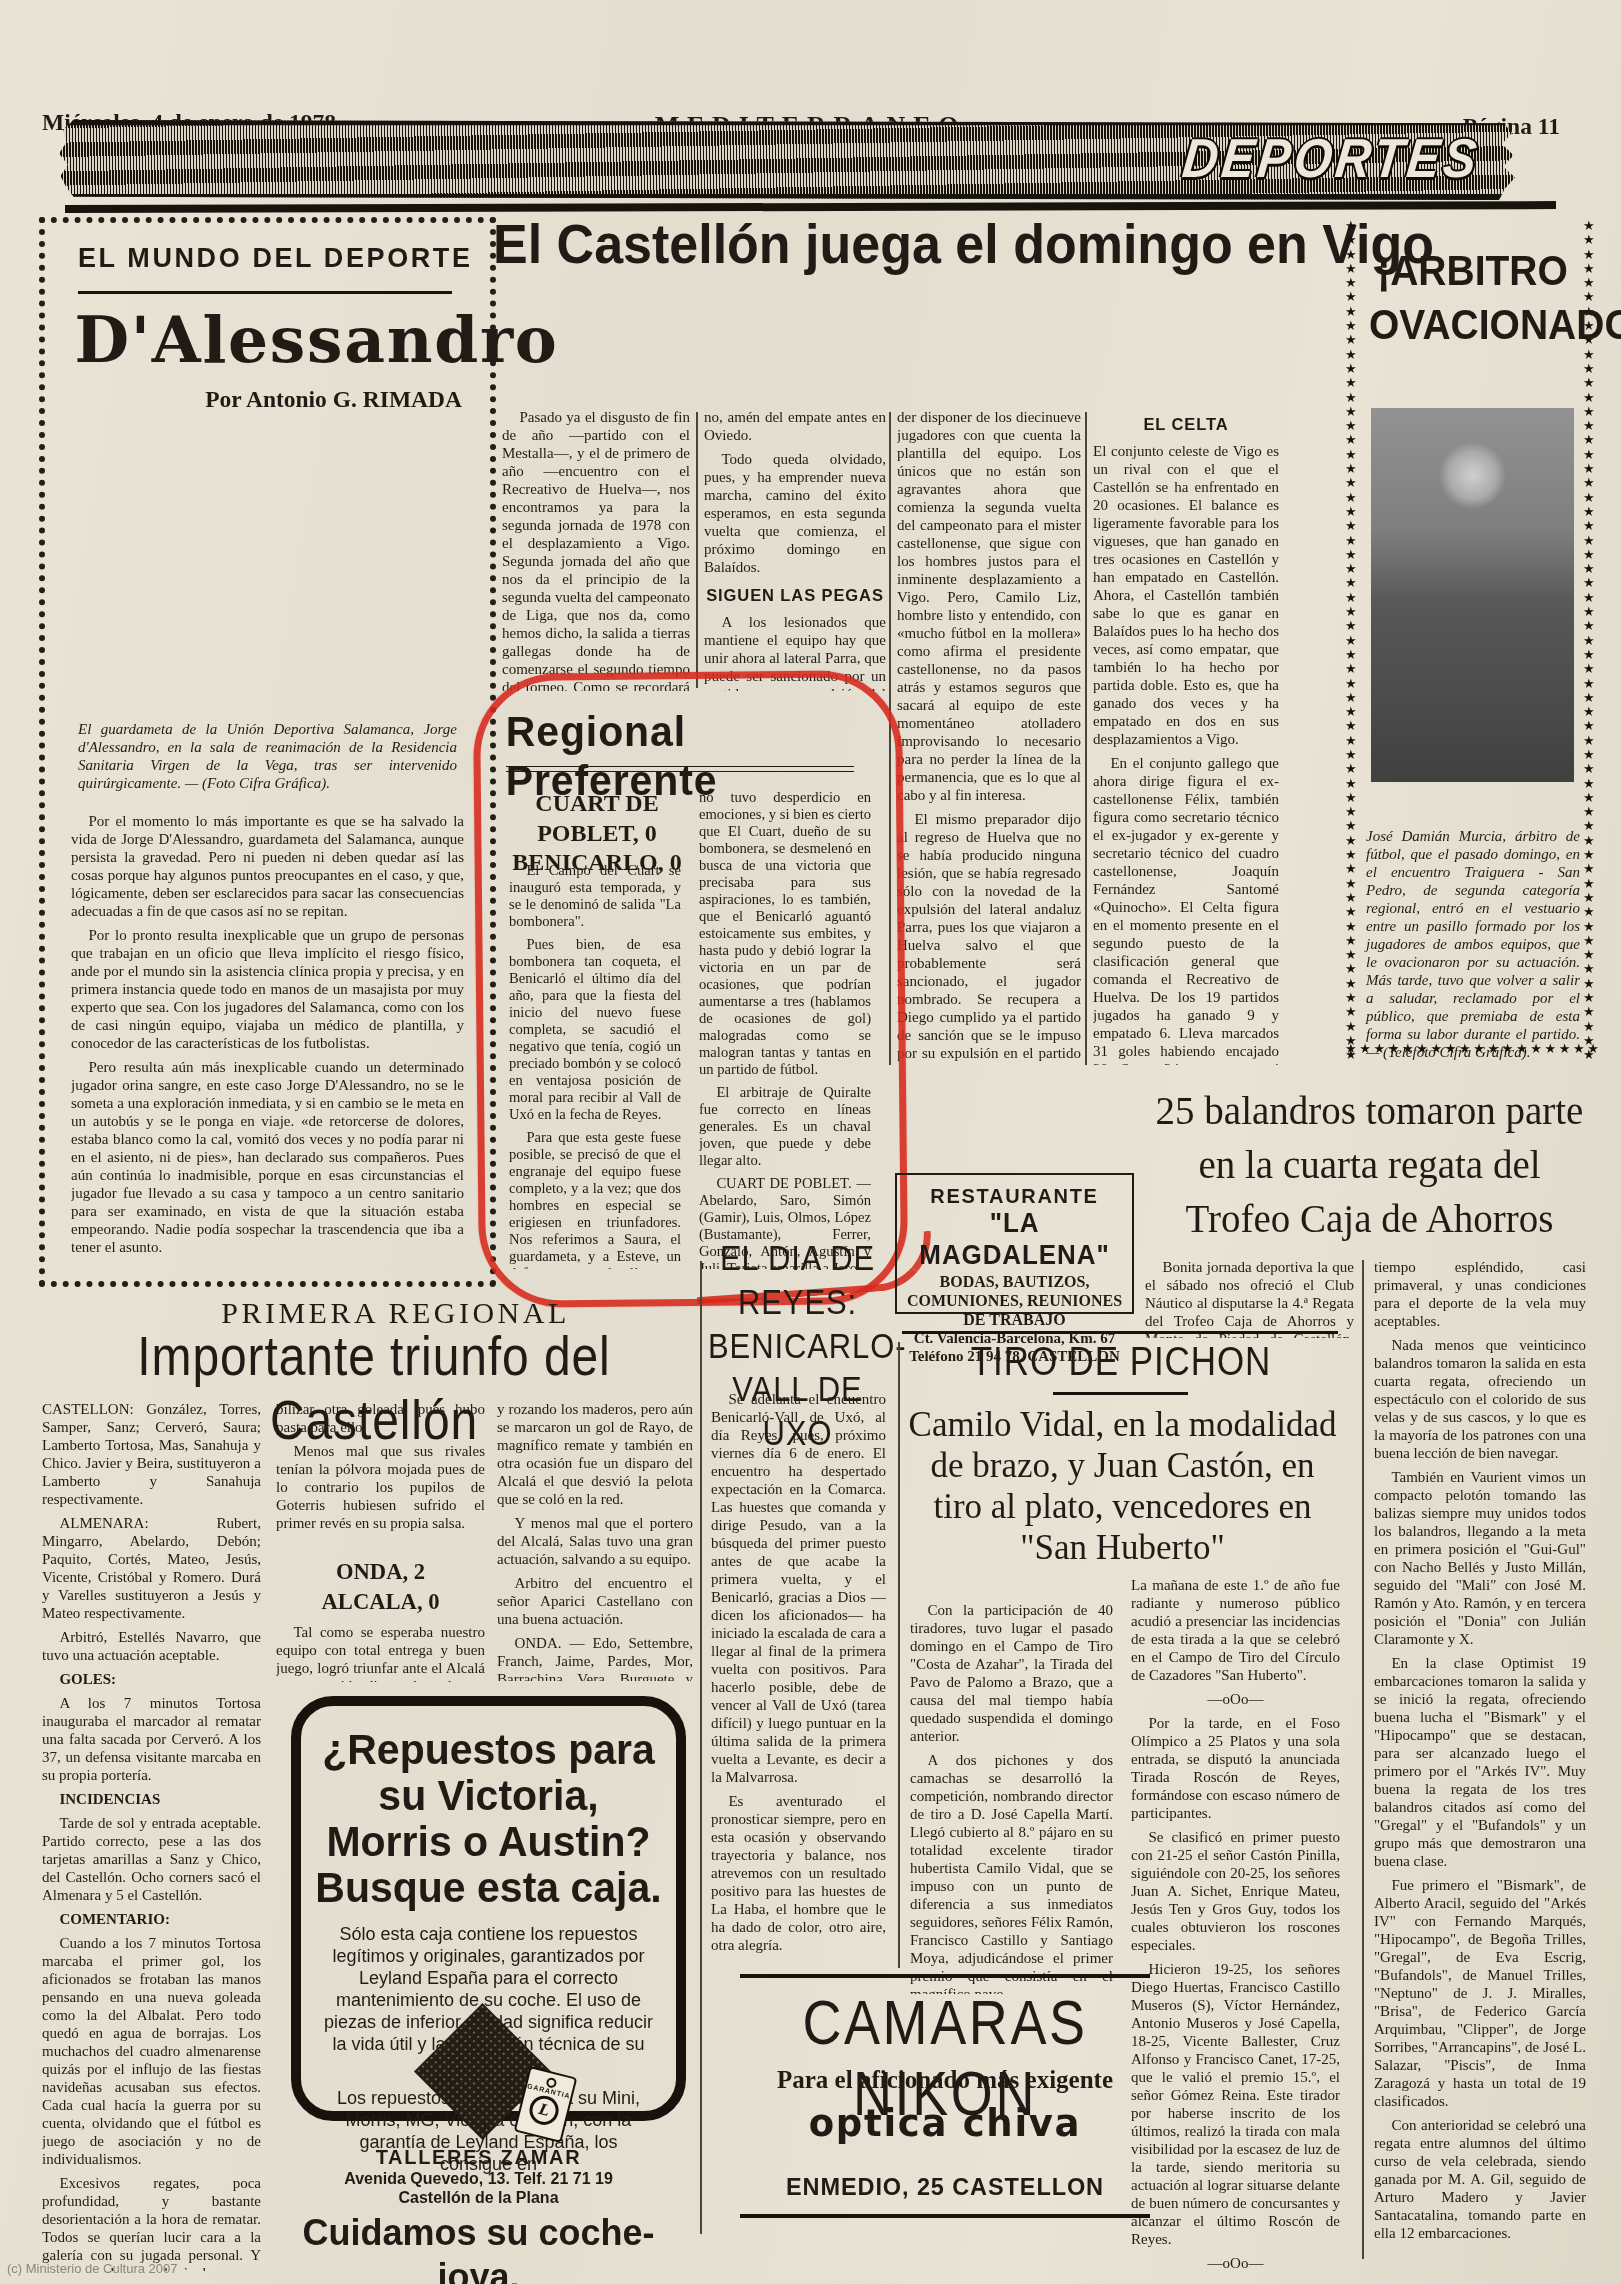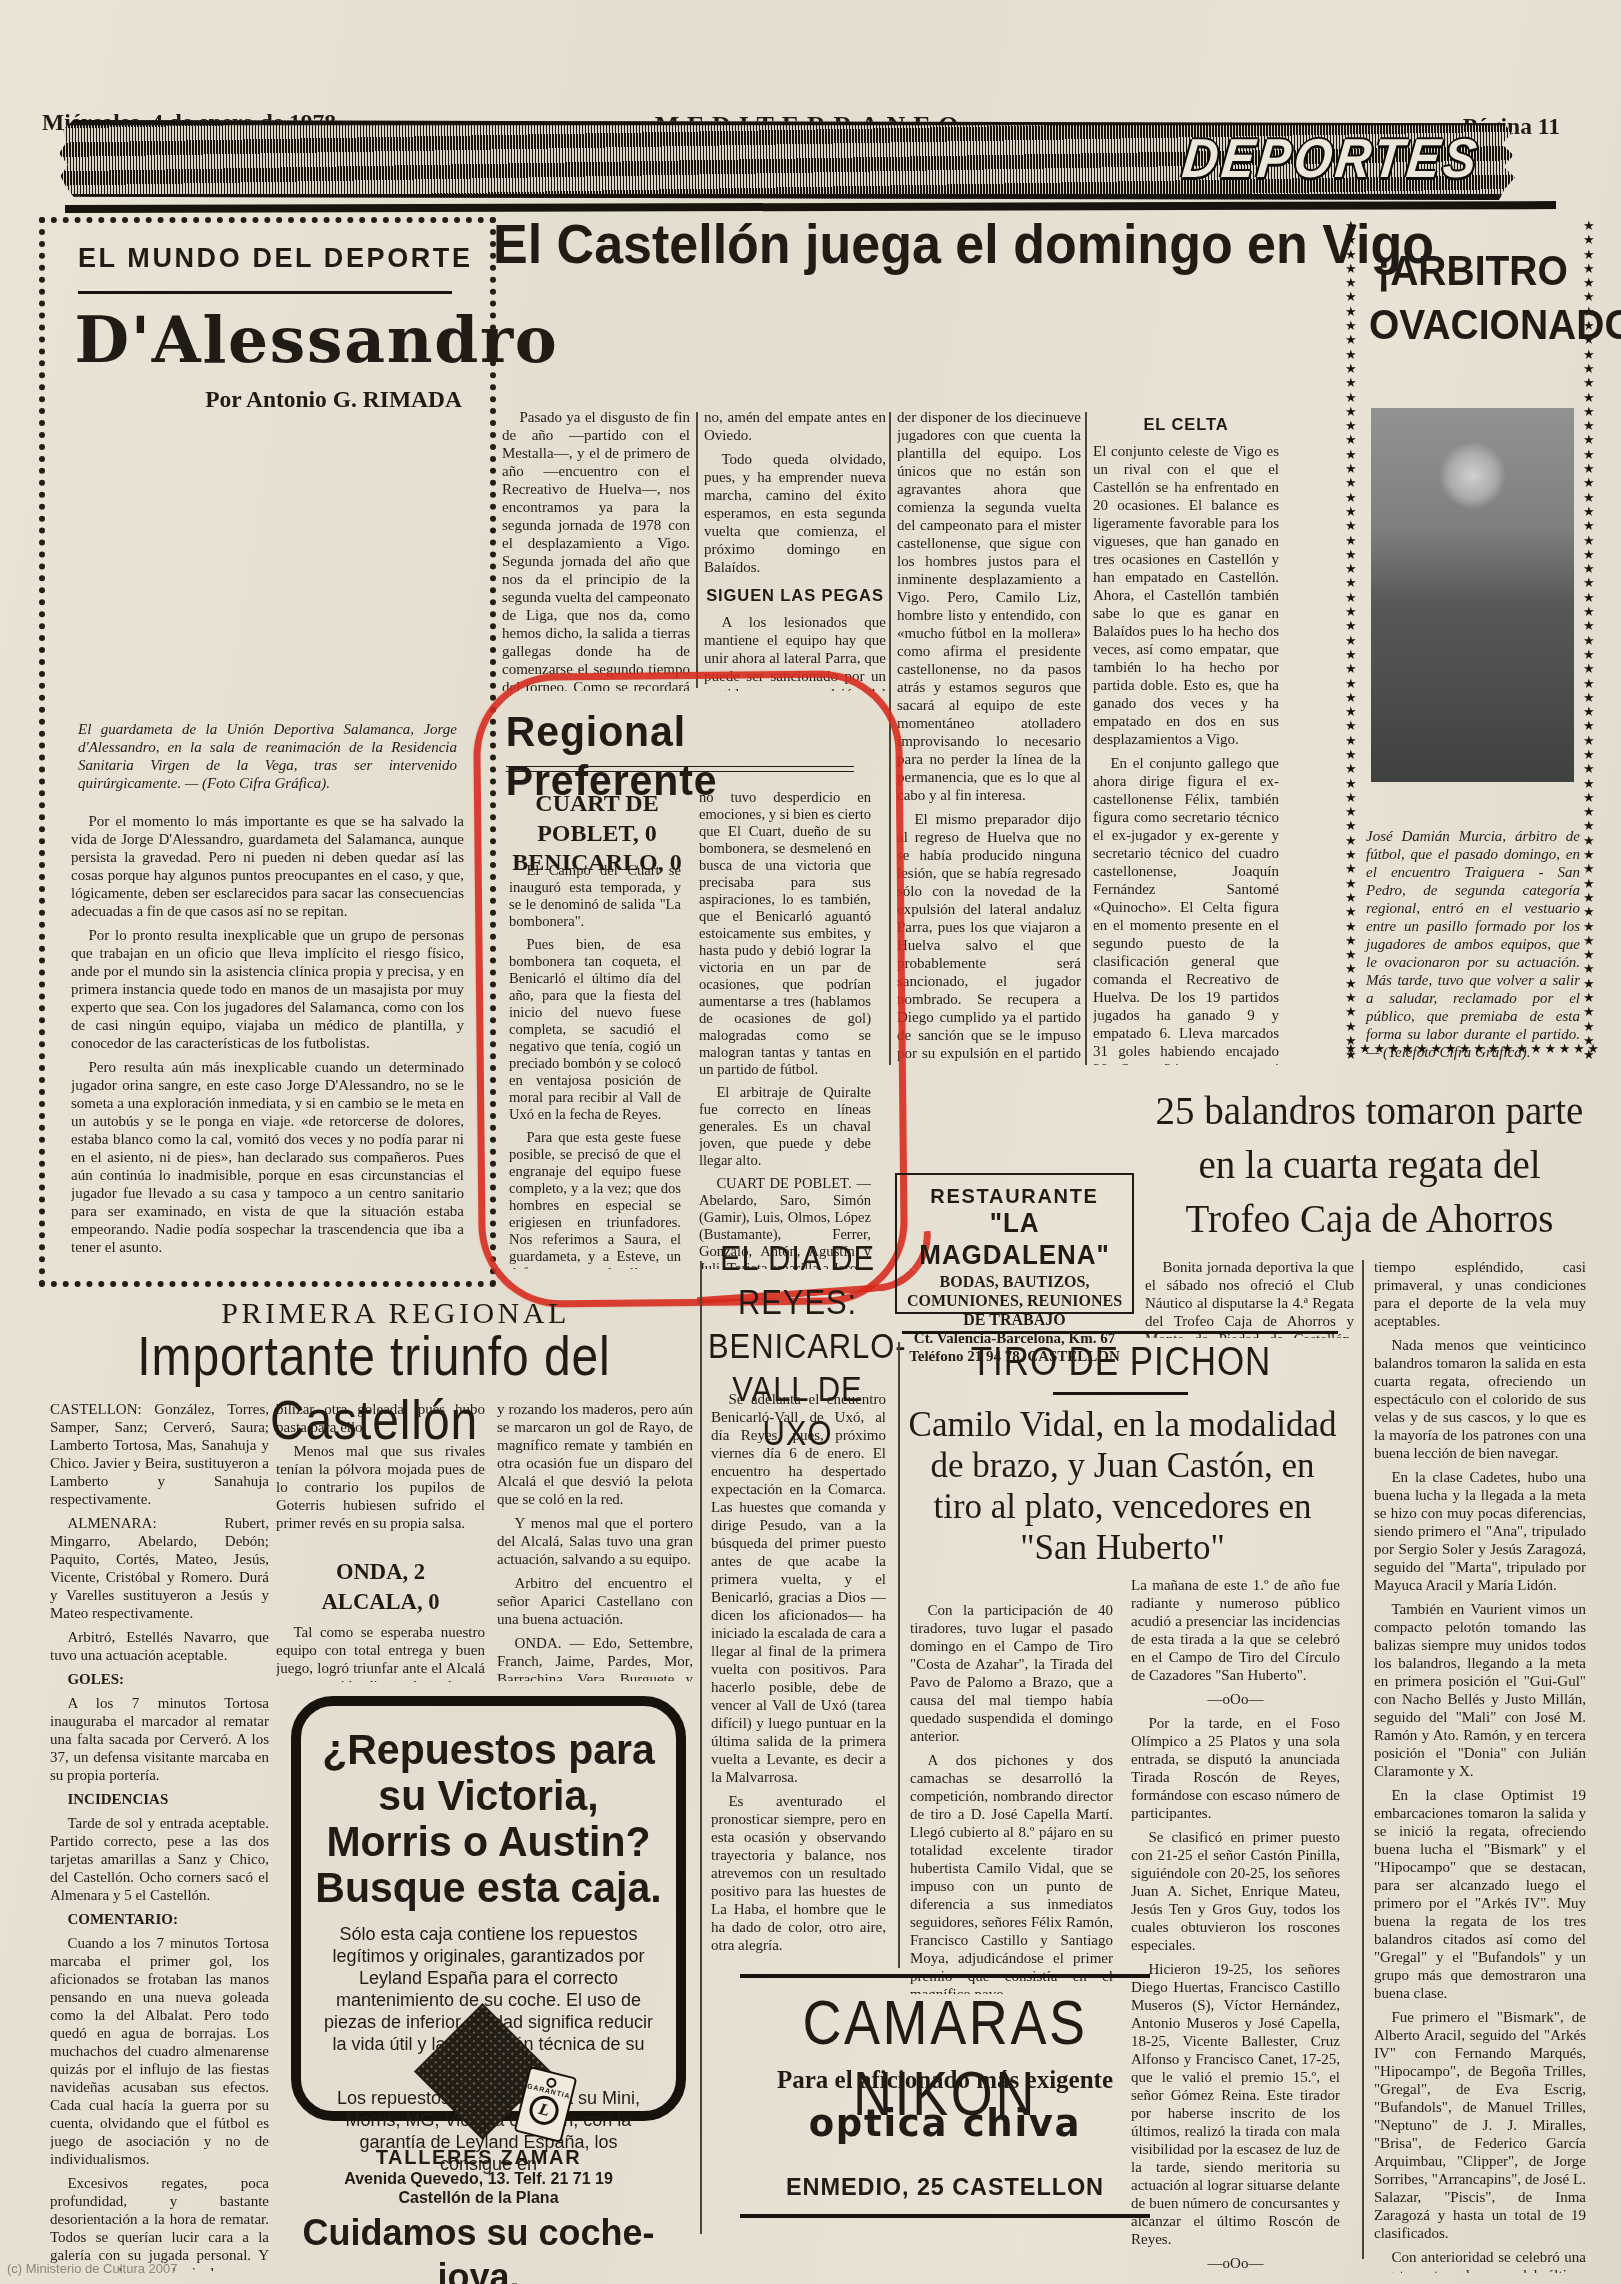--- a/index.html
+++ b/index.html
@@ -173,21 +173,20 @@
   <div class="abs serif-head" style="left:1142px;top:1084px;width:455px;font-size:39px;line-height:54px;">25 balandros tomaron parte en la cuarta regata del Trofeo Caja de Ahorros</div>
   <div class="abs col" style="left:1145px;top:1258px;width:209px;height:80px;">
 
   <p class="bp">Bonita jornada deportiva la que el sábado nos ofreció el Club Náutico al disputarse la 4.ª Regata del Trofeo Caja de Ahorros y Monte de Piedad de Castellón, prueba que tuvo lugar en el interior del puerto con un</p>
     </div>
   <div class="abs vrule" style="left:1362px;top:1260px;height:999px;"></div>
   <div class="abs col" style="left:1374px;top:1258px;width:212px;height:1015px;">
 
   <p class="bp noind">tiempo espléndido, casi primaveral, y unas condiciones para el deporte de la vela muy aceptables.</p>
       <p class="bp">Nada menos que veinticinco balandros tomaron la salida en esta cuarta regata, ofreciendo un espectáculo con el colorido de sus velas y de sus cascos, y lo que es la mayoría de los patrones con una buena lección de bien navegar.</p>
-      <p class="bp">En la clase Cadetes, hubo una buena lucha y la llegada a la meta se hizo con muy pocas diferencias, siendo primero el "Ana", tripulado por Sergio Soler y Jesús Zaragozá, seguido del "Marta", tripulado por Mayuca Aracil y María Lidón.</p>
       <p class="bp">También en Vaurient vimos un compacto pelotón tomando las balizas siempre muy unidos todos los balandros, llegando a la meta en primera posición el "Gui-Gul" con Nacho Bellés y Justo Millán, seguido del "Mali" con José M. Ramón y Ato. Ramón, y en tercera posición el "Donia" con Julián Claramonte y X.</p>
       <p class="bp">En la clase Optimist 19 embarcaciones tomaron la salida y se inició la regata, ofreciendo buena lucha el "Bismark" y el "Hipocampo" que se destacan, para ser alcanzado luego el primero por el "Arkés IV". Muy buena la regata de los tres balandros citados así como del "Gregal" y el "Bufandols" y un grupo más que demostraron una buena clase.</p>
       <p class="bp">Fue primero el "Bismark", de Alberto Aracil, seguido del "Arkés IV" con Fernando Marqués, "Hipocampo", de Begoña Trilles, "Gregal", de Eva Escrig, "Bufandols", de Manuel Trilles, "Neptuno" de J. J. Miralles, "Brisa", de Federico García Arquimbau, "Clipper", de Jorge Sorribes, "Arrancapins", de José L. Salazar, "Piscis", de Inma Zaragozá y hasta un total de 19 clasificados.</p>
       <p class="bp">Con anterioridad se celebró una regata entre alumnos del último curso de vela celebrada, siendo ganada por M. A. Gil, seguido de Arturo Madero y Javier Santacatalina, tomando parte en ella 12 embarcaciones.</p>
     </div>
 
   <div class="abs mag-box" style="left:895px;top:1173px;width:235px;height:137px;">
     <div class="mag-rest" style="margin-top:10px;">RESTAURANTE</div>
     <div class="mag-name">"LA MAGDALENA"</div>
     <div class="mag-serv" style="padding:1.7px 8.7px 0;">BODAS, BAUTIZOS, COMUNIONES, REUNIONES DE TRABAJO</div>
@@ -220,21 +219,21 @@
   <p class="bp noind">La mañana de este 1.º de año fue radiante y numeroso público acudió a presenciar las incidencias de esta tirada a la que se celebró en el Campo de Tiro del Círculo de Cazadores "San Huberto".</p>
       <p class="bp sep">—oOo—</p>
       <p class="bp">Por la tarde, en el Foso Olímpico a 25 Platos y una sola entrada, se disputó la anunciada Tirada Roscón de Reyes, formándose con escaso número de participantes.</p>
       <p class="bp">Se clasificó en primer puesto con 21-25 el señor Castón Pinilla, siguiéndole con 20-25, los señores Juan A. Sichet, Enrique Mateu, Jesús Ten y Gros Guy, todos los cuales obtuvieron los roscones especiales.</p>
       <p class="bp">Hicieron 19-25, los señores Diego Huertas, Francisco Castillo Museros (S), Víctor Hernández, Antonio Museros y José Capella, 18-25, Vicente Ballester, Cruz Alfonso y Francisco Canet, 17-25, que le valió el premio 15.º, el señor Gómez Reina. Este tirador por haberse inscrito de los últimos, realizó la tirada con mala visibilidad por la escasez de luz de la tarde, siendo meritoria su actuación al lograr situarse delante de buen número de concursantes y alcanzar el último Roscón de Reyes.</p>
       <p class="bp sep">—oOo—</p>
     </div>
 
   <div class="abs serif-head" style="left:200px;top:1296px;width:391px;font-size:30px;letter-spacing:3.5px;">PRIMERA REGIONAL</div>
   <div class="abs light-cond" style="left:48px;top:1333px;width:652px;font-size:48px;">Importante triunfo del Castellón</div>
-  <div class="abs col" style="left:42px;top:1400px;width:219px;height:871px;margin-left:8px;">
+  <div class="abs col" style="left:42px;top:1400px;width:219px;height:871px;">
 
   <p class="bp noind">CASTELLON: González, Torres, Samper, Sanz; Cerveró, Saura; Lamberto Tortosa, Mas, Sanahuja y Chico. Javier y Beira, sustituyeron a Lamberto y Sanahuja respectivamente.</p>
       <p class="bp">ALMENARA: Rubert, Mingarro, Abelardo, Debón; Paquito, Cortés, Mateo, Jesús, Vicente, Cristóbal y Romero. Durá y Varelles sustituyeron a Jesús y Mateo respectivamente.</p>
       <p class="bp">Arbitró, Estellés Navarro, que tuvo una actuación aceptable.</p>
       <p class="bp hd">GOLES:</p>
       <p class="bp">A los 7 minutos Tortosa inauguraba el marcador al rematar una falta sacada por Cerveró. A los 37, un defensa visitante marcaba en su propia portería.</p>
       <p class="bp hd">INCIDENCIAS</p>
       <p class="bp">Tarde de sol y entrada aceptable. Partido correcto, pese a las dos tarjetas amarillas a Sanz y Chico, del Castellón. Ocho corners sacó el Almenara y 5 el Castellón.</p>
       <p class="bp hd">COMENTARIO:</p>
       <p class="bp">Cuando a los 7 minutos Tortosa marcaba el primer gol, los aficionados se frotaban las manos pensando en una nueva goleada como la del Albalat. Pero todo quedó en agua de borrajas. Los muchachos del cuadro almenarense quizás por el influjo de las fiestas navideñas acusaban sus efectos. Cada cual hacía la guerra por su cuenta, olvidando que el fútbol es juego de asociación y no de individualismos.</p>

